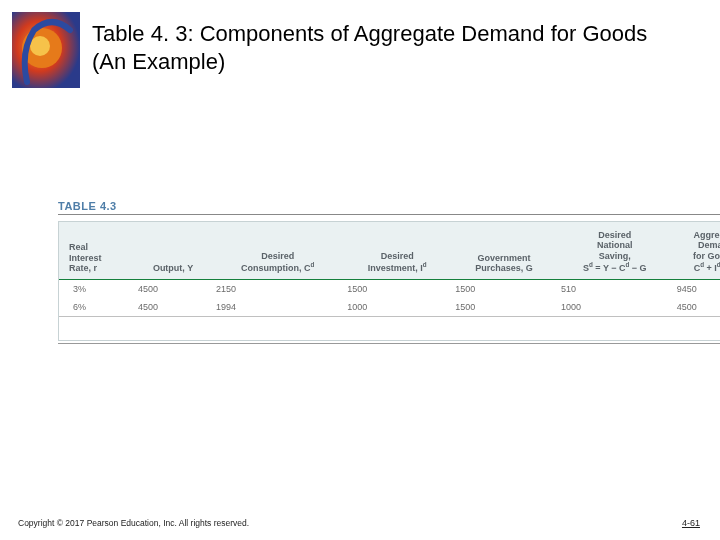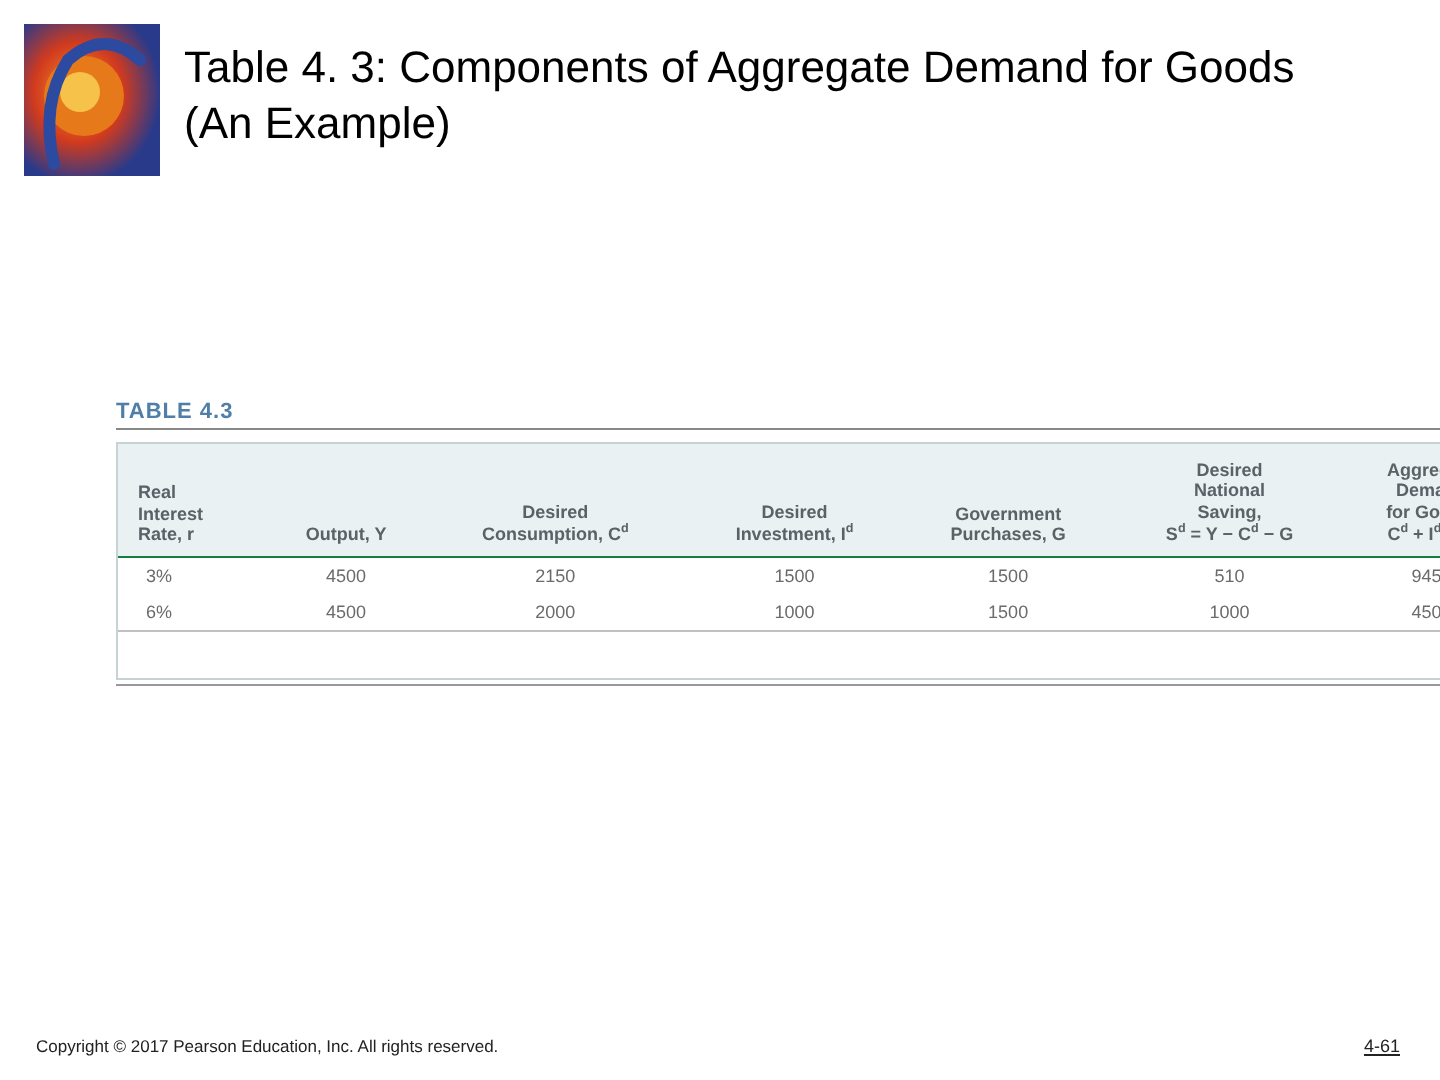--- a/index.html
+++ b/index.html
@@ -66,21 +66,21 @@
     font-weight: bold;
     text-align: center;
     vertical-align: bottom;
     padding: 2px 4px 6px 4px;
     line-height: 1.15;
     border-bottom: 1px solid #15803d;
   }
   th:first-child { text-align: left; padding-left: 10px; }
   tbody tr { background: #ffffff; }
   td {
-    text-align: center;
+    text-align: left;
     padding: 4px 4px;
     color: #6b6b6b;
   }
   td:first-child { text-align: left; padding-left: 14px; }
   .tbl-bottom {
     height: 24px;
     border-top: 1px solid #c0c0c0;
     background: #fff;
   }
   .tbl-outer-bottom { height:1px; background:#999; margin-top:2px;}
@@ -147,21 +147,21 @@
           <td>4500</td>
           <td>2150</td>
           <td>1500</td>
           <td>1500</td>
           <td>510</td>
           <td>9450</td>
         </tr>
         <tr>
           <td>6%</td>
           <td>4500</td>
-          <td>2000</td>
+          <td>1994</td>
           <td>1000</td>
           <td>1500</td>
           <td>1000</td>
           <td>4500</td>
         </tr>
       </tbody>
     </table>
     <div class="tbl-bottom"></div>
   </div>
   <div class="tbl-outer-bottom"></div>

